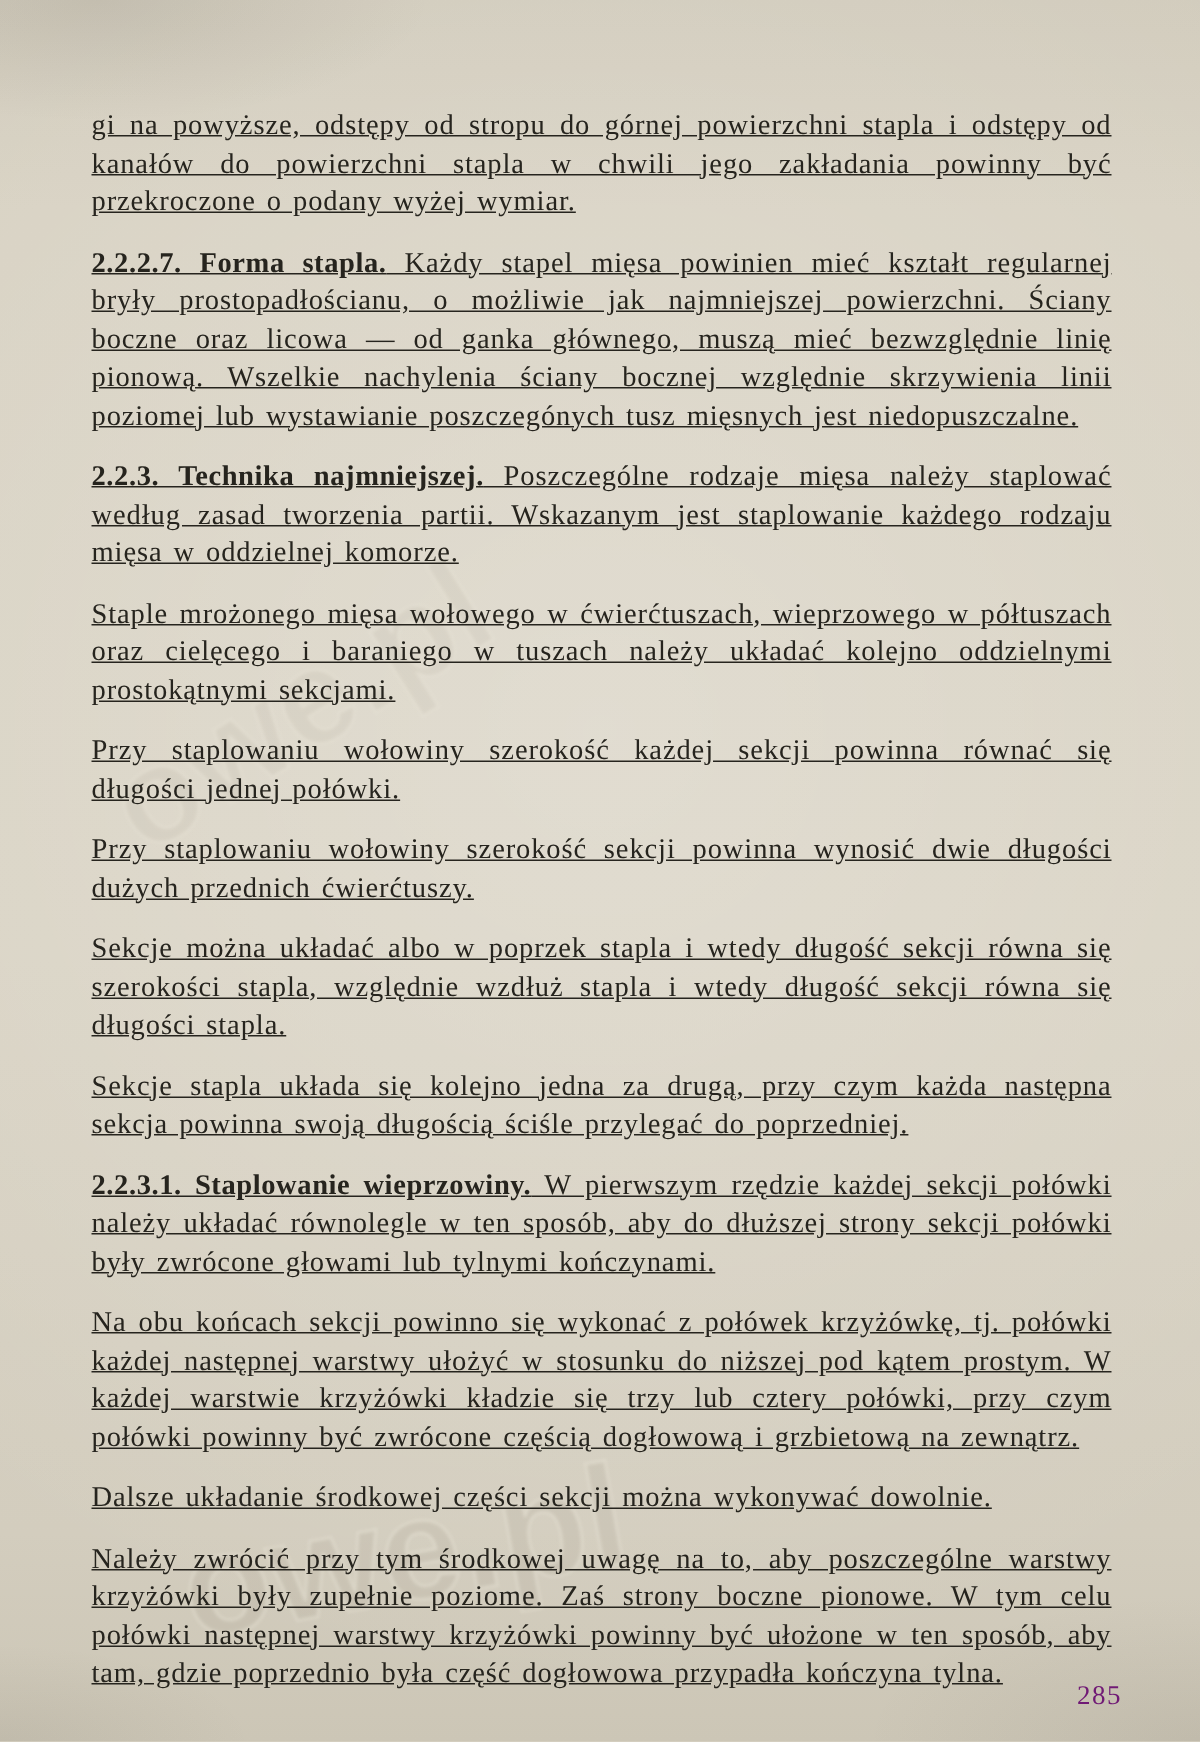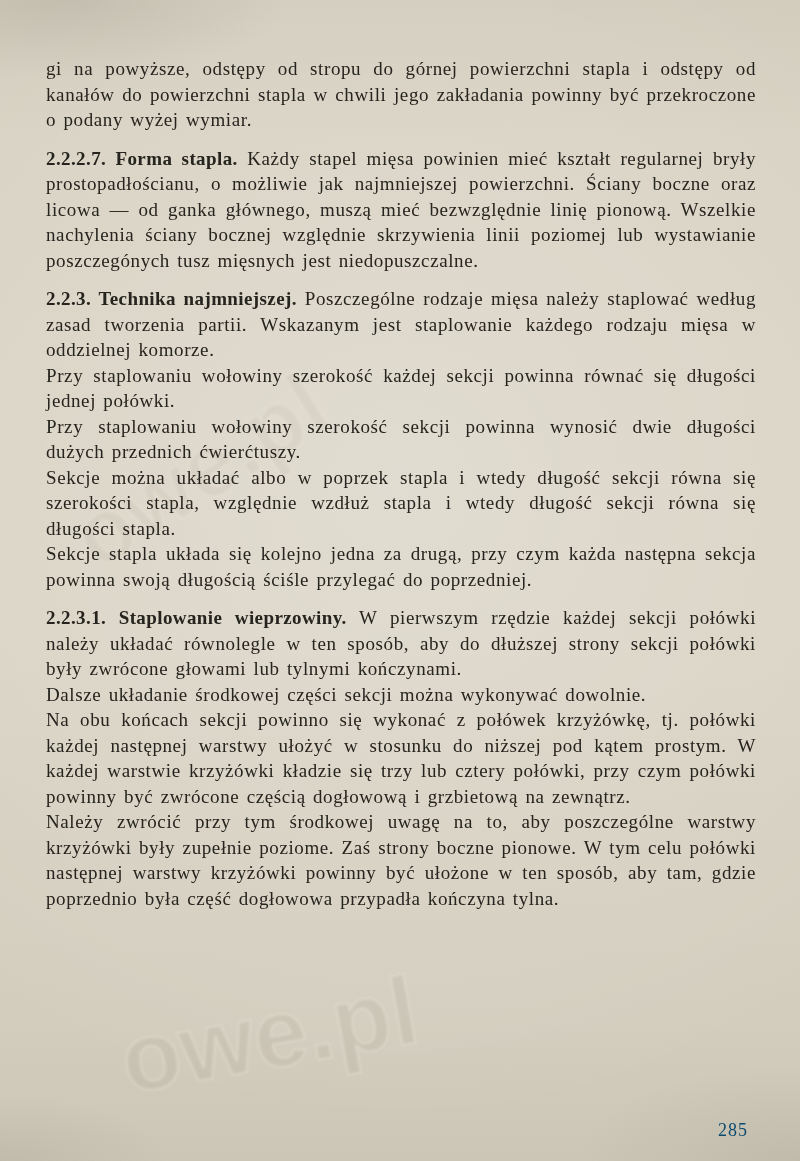--- a/index.html
+++ b/index.html
@@ -37,34 +37,35 @@
     top: 56px;
     color: #26241e;
     font-size: 19px;
     line-height: 25.5px;
     text-align: justify;
     letter-spacing: 0.6px;
     word-spacing: 2px;
     hyphens: auto;
   }
   .para {
-    margin: 0;
+    margin: 15px;
+    text-decoration: underline;
   }
   .para.section {
     margin-top: 13px;
   }
   .para b {
     font-weight: bold;
     letter-spacing: 0.4px;
   }
   .page-number {
     position: absolute;
     right: 52px;
     bottom: 20px;
-    color: #0c4a6e;
+    color: #701a75;
     font-size: 18px;
     letter-spacing: 1px;
   }
   .watermark {
     position: absolute;
     font-family: "Liberation Sans", sans-serif;
     font-weight: bold;
     color: transparent;
     -webkit-text-stroke: 2px rgba(245, 242, 230, 0.55);
     text-shadow: 0 0 2px rgba(120, 112, 95, 0.18);
@@ -96,32 +97,33 @@
 <div class="watermark mid">owe.pl</div>
 <div class="watermark low">owe.pl</div>
 
 <div class="content">
   <p class="para"><span>gi na powyższe, odstępy od stropu do górnej powierzchni stapla i odstępy od kanałów do powierzchni stapla w chwili jego zakładania powinny być przekroczone o podany wyżej wymiar.</span></p>
 
   <p class="para section"><b>2.2.2.7. Forma stapla.</b><span> Każdy stapel mięsa powinien mieć kształt regularnej bryły prostopadłościanu, o możliwie jak najmniejszej powierzchni. Ściany boczne oraz licowa — od ganka głównego, muszą mieć bezwzględnie linię pionową. Wszelkie nachylenia ściany bocznej względnie skrzywienia linii poziomej lub wystawianie poszczegónych tusz mięsnych jest niedopuszczalne.</span></p>
 
   <p class="para section"><b>2.2.3. Technika najmniejszej.</b><span> Poszczególne rodzaje mięsa należy staplować według zasad tworzenia partii. Wskazanym jest staplowanie każdego rodzaju mięsa w oddzielnej komorze.</span></p>
 
+  <p class="para"><span>Staple mrożonego mięsa wołowego w ćwierćtuszach, wieprzowego w półtuszach oraz cielęcego i baraniego w tuszach należy układać kolejno oddzielnymi prostokątnymi sekcjami.</span></p>
 
   <p class="para"><span>Przy staplowaniu wołowiny szerokość każdej sekcji powinna równać się długości jednej połówki.</span></p>
 
   <p class="para"><span>Przy staplowaniu wołowiny szerokość sekcji powinna wynosić dwie długości dużych przednich ćwierćtuszy.</span></p>
 
   <p class="para"><span>Sekcje można układać albo w poprzek stapla i wtedy długość sekcji równa się szerokości stapla, względnie wzdłuż stapla i wtedy długość sekcji równa się długości stapla.</span></p>
 
   <p class="para"><span>Sekcje stapla układa się kolejno jedna za drugą, przy czym każda następna sekcja powinna swoją długością ściśle przylegać do poprzedniej.</span></p>
 
 
   <p class="para section"><b>2.2.3.1. Staplowanie wieprzowiny.</b><span> W pierwszym rzędzie każdej sekcji połówki należy układać równolegle w ten sposób, aby do dłuższej strony sekcji połówki były zwrócone głowami lub tylnymi kończynami.</span></p>
 
+  <p class="para"><span>Na obu końcach sekcji powinno się wykonać z połówek krzyżówkę, tj. połówki każdej następnej warstwy ułożyć w stosunku do niższej pod kątem prostym. W każdej warstwie krzyżówki kładzie się trzy lub cztery połówki, przy czym połówki powinny być zwrócone częścią dogłowową i grzbietową na zewnątrz.</span></p>
+
   <p class="para"><span>Dalsze układanie środkowej części sekcji można wykonywać dowolnie.</span></p>
-
-  <p class="para"><span>Na obu końcach sekcji powinno się wykonać z połówek krzyżówkę, tj. połówki każdej następnej warstwy ułożyć w stosunku do niższej pod kątem prostym. W każdej warstwie krzyżówki kładzie się trzy lub cztery połówki, przy czym połówki powinny być zwrócone częścią dogłowową i grzbietową na zewnątrz.</span></p>
 
   <p class="para"><span>Należy zwrócić przy tym środkowej uwagę na to, aby poszczególne warstwy krzyżówki były zupełnie poziome. Zaś strony boczne pionowe. W tym celu połówki następnej warstwy krzyżówki powinny być ułożone w ten sposób, aby tam, gdzie poprzednio była część dogłowowa przypadła kończyna tylna.</span></p>
 </div>
 
 <div class="page-number">285</div>
 
 </body></html>

